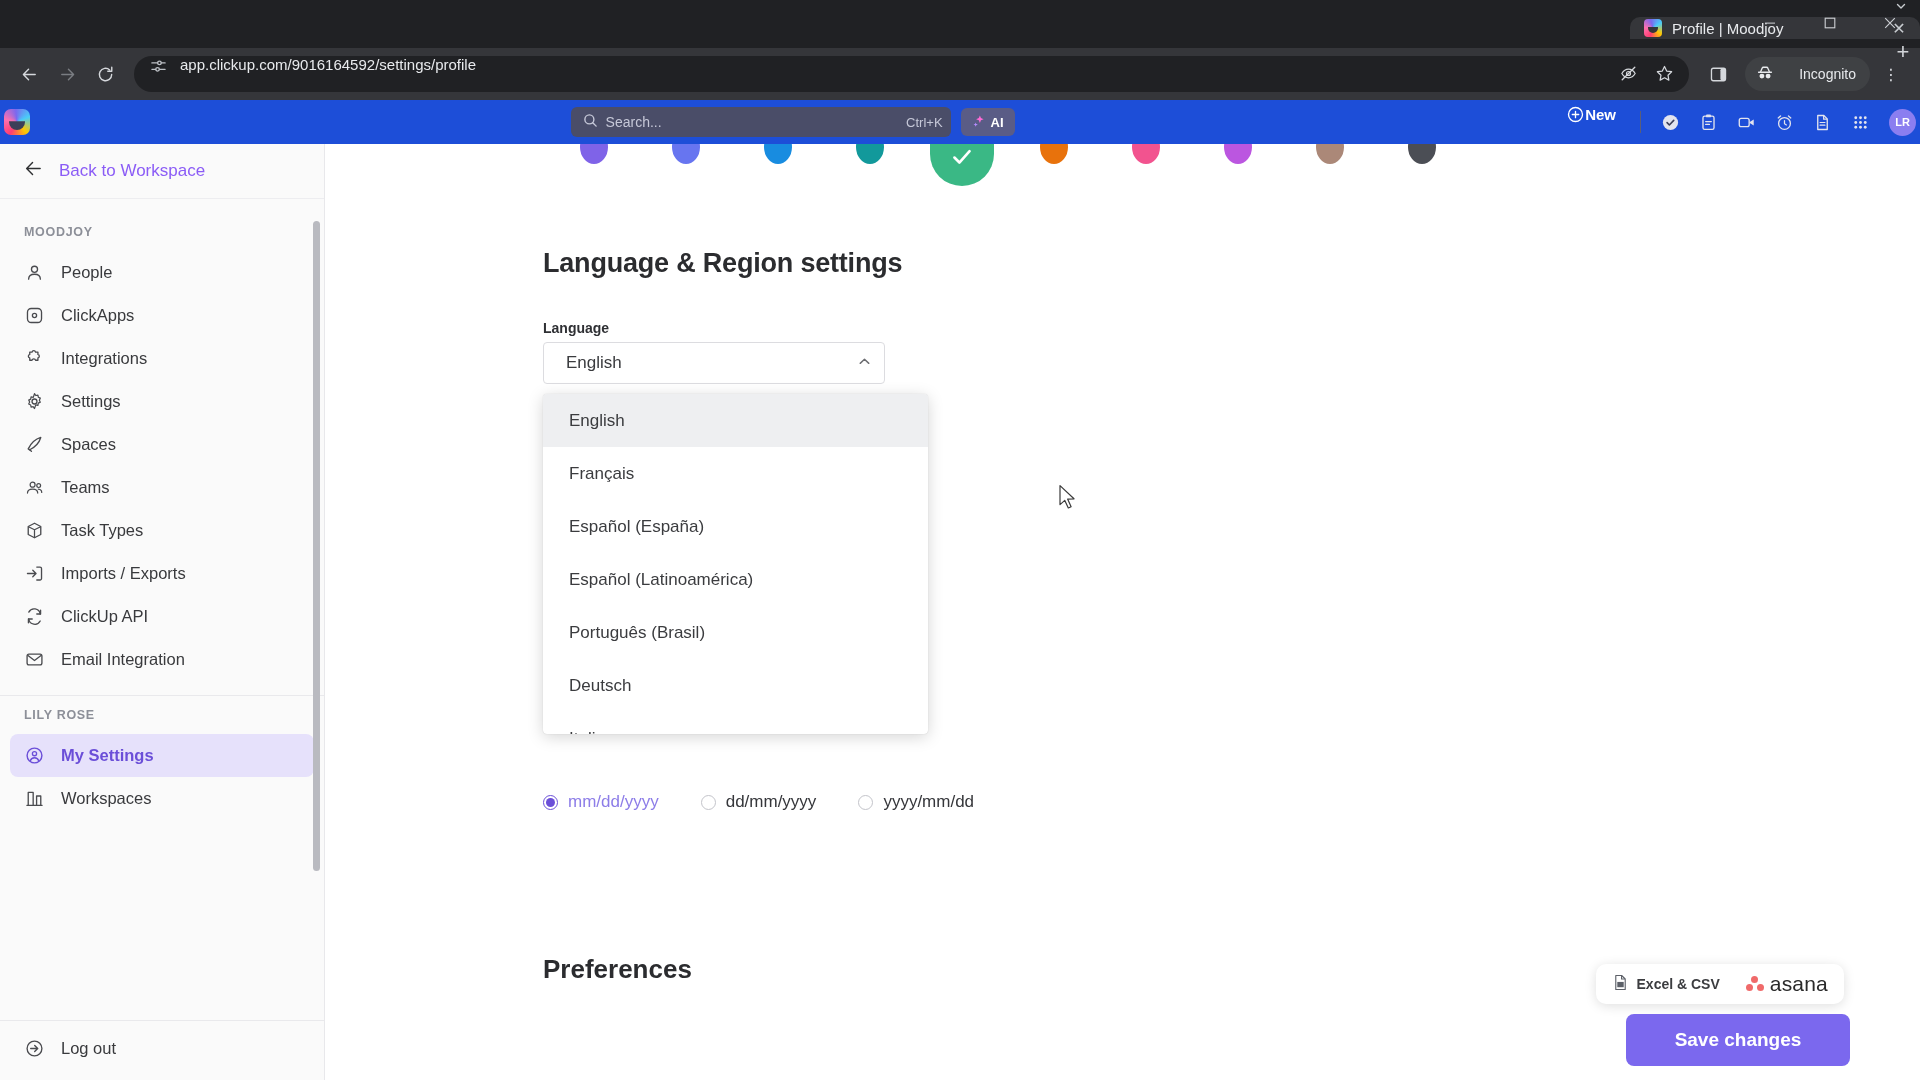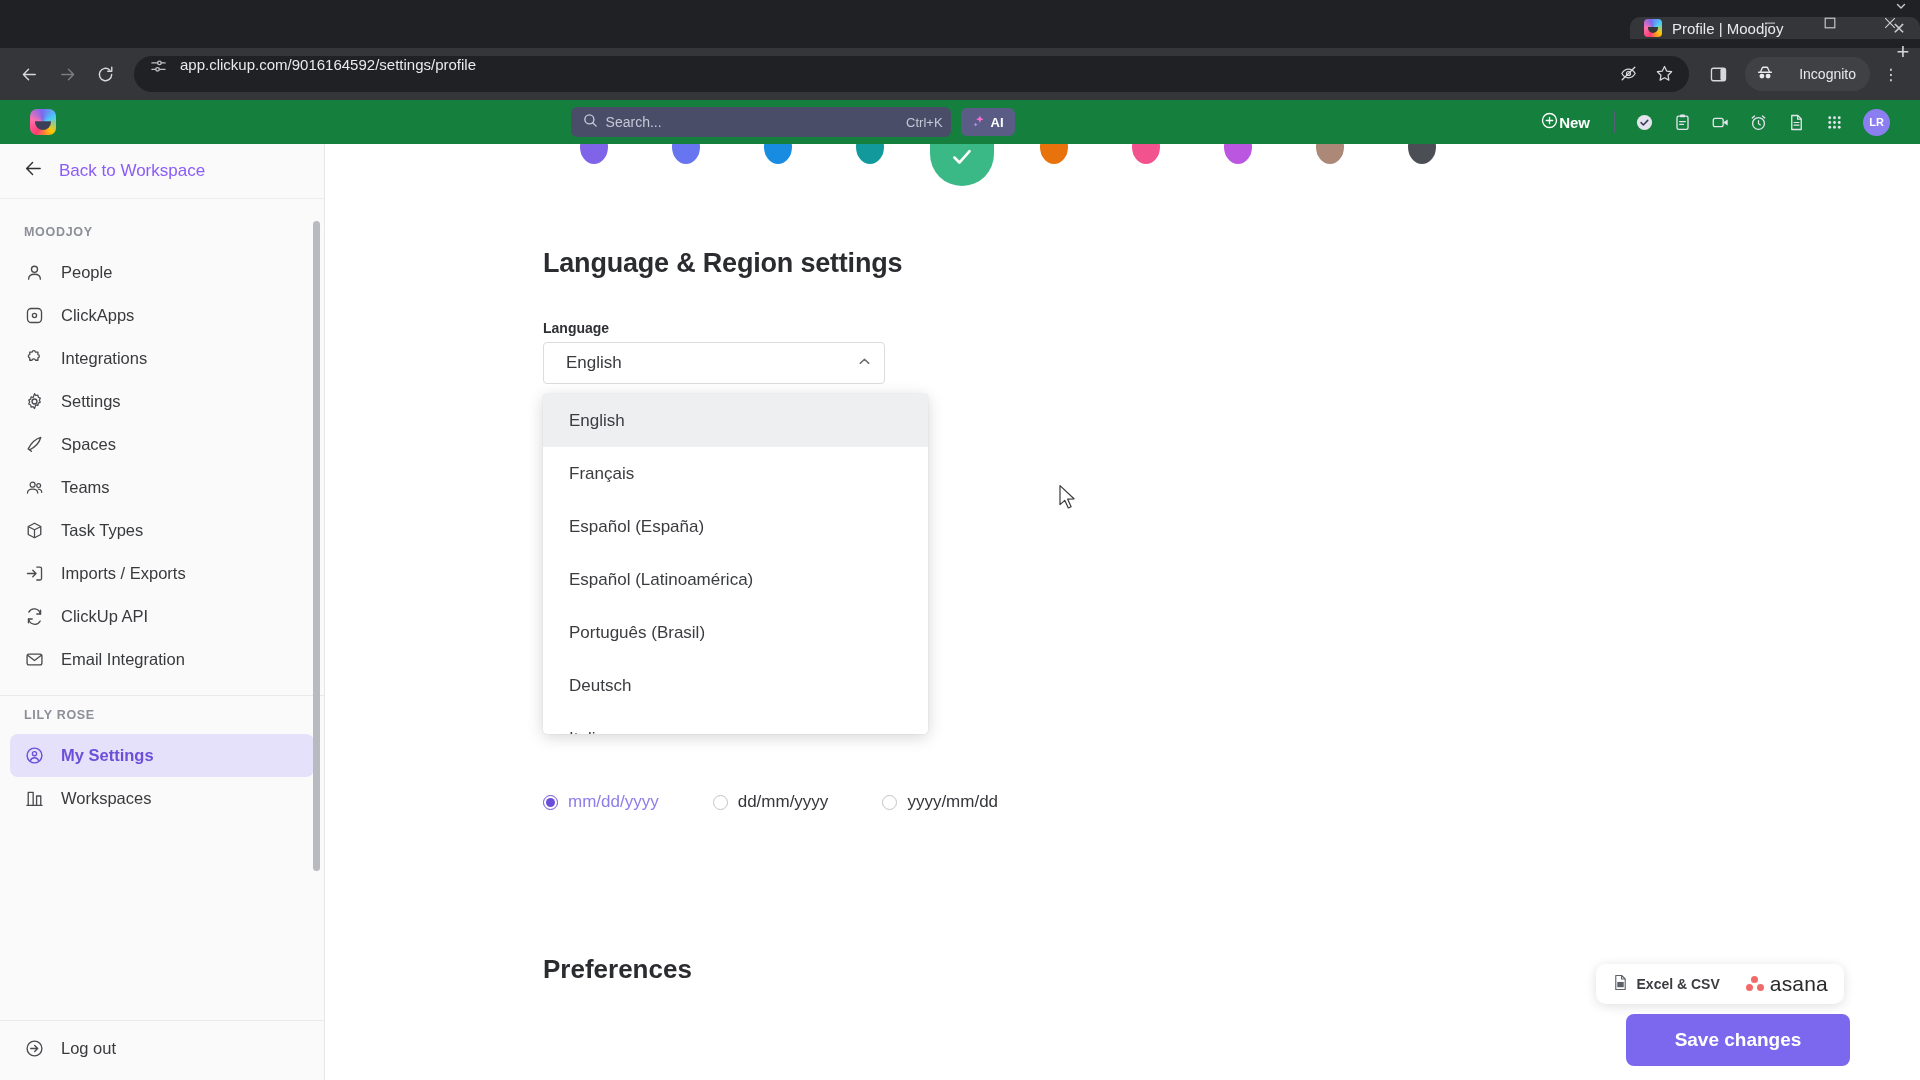--- a/index.html
+++ b/index.html
@@ -66,22 +66,22 @@
   .omni-right { display:flex; align-items:center; gap:2px; }
   .incognito-pill {
     height: 34px; border-radius: 17px; background: #3f4144; display:flex; align-items:center;
     gap:24px; padding: 0 14px 0 10px; color:#e8eaed; font-size:14px; margin-left:6px; cursor:pointer;
   }
 
   
   .app { flex: 1; display: flex; flex-direction: column; background: #ffffff; min-height:0; }
 
   .cu-header {
-    height: 44px; background: #15803d; display: flex; align-items: center;
-    padding: 0 30px; flex: 0 0 44px; position: relative;
+    height: 44px; background: #1d4ed8; display: flex; align-items: center;
+    padding: 0 4px; flex: 0 0 44px; position: relative;
   }
   .cu-logo {
     width: 26px; height: 26px; border-radius: 7px; flex:0 0 26px;
     background: conic-gradient(from 210deg, #ff3d71, #fd71af, #7b68ee, #49ccf9, #ffc800, #ff3d71);
     position: relative;
   }
   .cu-logo::after{ content:""; position:absolute; inset:5px; border-radius:50%; background:#3c3f58;
      clip-path: polygon(0 45%, 100% 45%, 100% 100%, 0 100%); }
 
   .cu-search-wrap { flex:1; display:flex; justify-content:center; align-items:center; }
@@ -92,21 +92,21 @@
   .cu-search-text { color: #c6c8d8; font-size: 14px; flex:1; }
   .cu-search-kbd { color: #c6c8d8; font-size: 13px; }
   .cu-ai {
     margin-left: 10px; height: 28px; background: #5a5c86; border-radius: 6px;
     display:flex; align-items:center; gap:5px; padding: 0 11px; color:#fff;
     font-size:13px; font-weight:700; cursor:pointer;
   }
 
   .cu-right { display:flex; align-items:center; gap: 4px; }
   .cu-new {
-    display:flex; align-items:center; gap:1px; color:#fff; font-size:15px;
+    display:flex; align-items:flex-start; gap:1px; color:#fff; font-size:15px;
     font-weight:600; padding: 0 12px; height:32px; cursor:pointer;
   }
   .cu-sep { width:1px; height:22px; background:#5b5e78; margin: 0 8px; }
   .cu-ic { width:34px;height:34px;display:flex;align-items:center;justify-content:center;
     color:#e3e4ee;cursor:pointer;}
   .cu-avatar {
     width:27px;height:27px;border-radius:50%;background:#8b7ef0;color:#fff;
     font-size:11px;font-weight:700;display:flex;align-items:center;justify-content:center;
     margin-left:8px; cursor:pointer;
   }
@@ -179,21 +179,21 @@
     background:#fff; border-radius: 4px; overflow: hidden;
     box-shadow: 0 3px 16px rgba(0,0,0,.17), 0 0 1px rgba(0,0,0,.22);
   }
   .dd-opt {
     height: 53px; display:flex; align-items:center; padding: 0 26px;
     font-size: 17px; color: #3b3c3f; cursor: pointer;
   }
   .dd-opt.hl { background:#eeeff1; }
 
   .date-row {
-    position:absolute; left: 218px; top: 648px; display:flex; align-items:center; gap: 12px;
+    position:absolute; left: 218px; top: 648px; display:flex; align-items:center; gap: 0;
   }
   .radio-item { display:flex; align-items:center; gap: 10px; margin-right: 42px; cursor:pointer; }
   .radio-dot {
     width: 15px; height: 15px; border-radius:50%; border: 1px solid #c3c4ca; background:#fff;
     flex:0 0 15px; position:relative;
   }
   .radio-item.on .radio-dot { border-color: #6b4fd8; }
   .radio-item.on .radio-dot::after {
     content:""; position:absolute; inset: 2px; border-radius:50%; background:#6b4fd8;
   }

